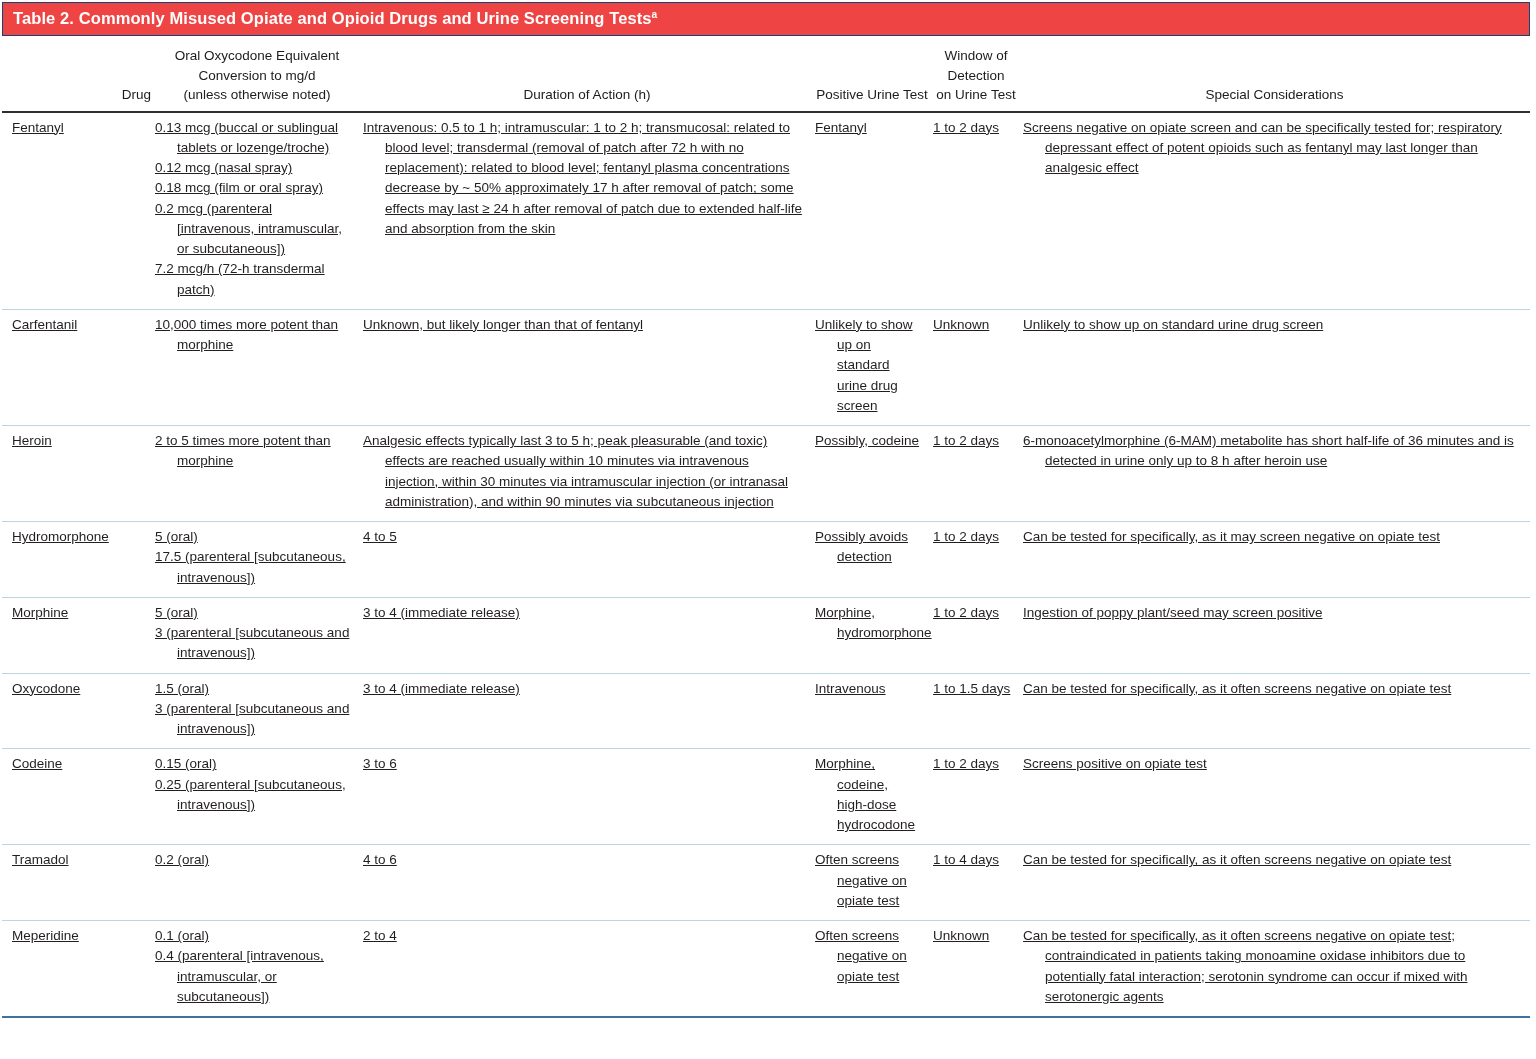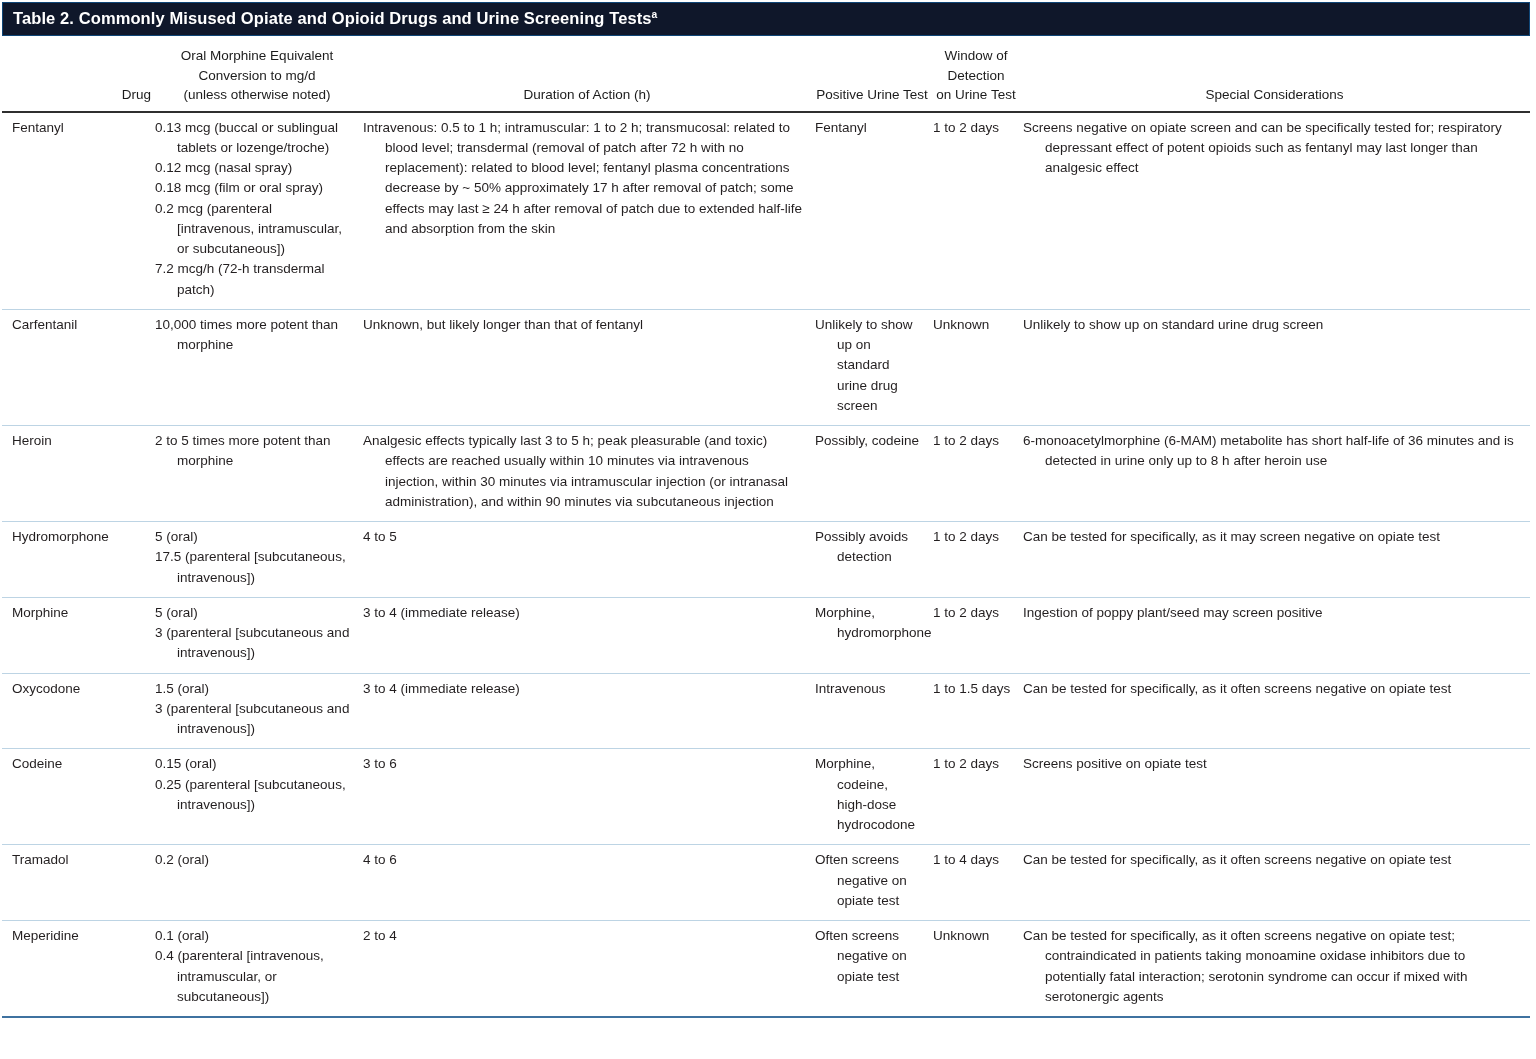--- a/index.html
+++ b/index.html
@@ -7,21 +7,21 @@
   body { font-family: "Liberation Sans", sans-serif; color: #231f20; }
   .page {
     position: relative;
     width: 1536px;
     height: 1059px;
     background: #ffffff;
     padding: 2px 6px 0 2px;
     overflow: hidden;
   }
   .title-bar {
-    background: #0f172a;
+    background: #ef4444;
     border: 1px solid #0f4677;
     color: #ffffff;
     font-size: 16.5px;
     font-weight: bold;
     padding: 6px 10px 7px 10px;
     letter-spacing: 0.1px;
   }
   .title-bar sup { font-size: 0.62em; line-height: 0; }
   table {
     width: 100%;
@@ -45,20 +45,21 @@
     color: #1c1c1c;
   }
   th.col-drug { text-align: right; padding-left: 10px; }
   th.col-positive, th.col-window { text-align: center; }
   tbody td {
     vertical-align: top;
     font-size: 13.5px;
     line-height: 1.5;
     padding: 5px 12px 9px 0;
     border-top: 1px solid #bdd4e4;
+    text-decoration: underline;
   }
   tbody tr:first-child td { border-top: none; }
   tbody tr:last-child td { border-bottom: 2px solid #3f72a0; }
   td.cell-drug { padding-left: 10px; }
   td p { margin: 0; }
   td p.hang { padding-left: 22px; text-indent: -22px; }
 </style>
 </head>
 <body>
 
@@ -73,21 +74,21 @@
       <col class="c-drug">
         <col class="c-ome">
         <col class="c-duration">
       <col class="c-positive">
         <col class="c-window">
         <col class="c-special">
     </colgroup>
     <thead>
       <tr>
         <th class="col-drug">Drug</th>
-        <th class="col-ome">Oral Morphine Equivalent
+        <th class="col-ome">Oral Oxycodone Equivalent
 Conversion to mg/d
 (unless otherwise noted)</th>
         <th class="col-duration">Duration of Action (h)</th>
         <th class="col-positive">Positive Urine Test</th>
         <th class="col-window">Window of
 Detection
 on Urine Test</th>
         <th class="col-special">Special Considerations</th>
       </tr>
     </thead>

